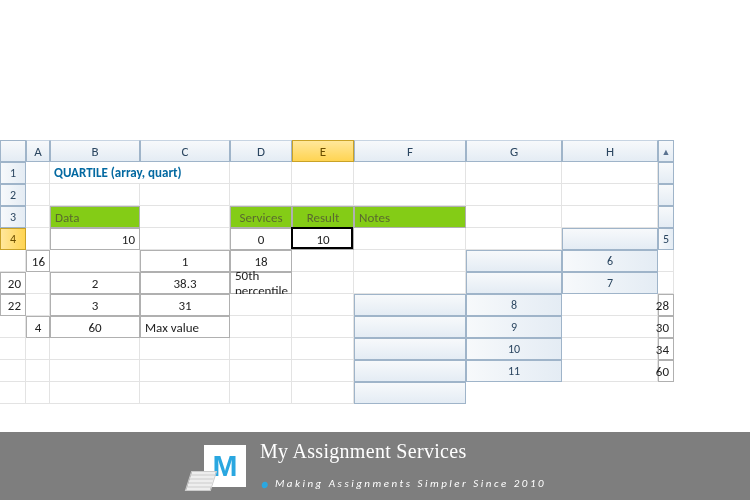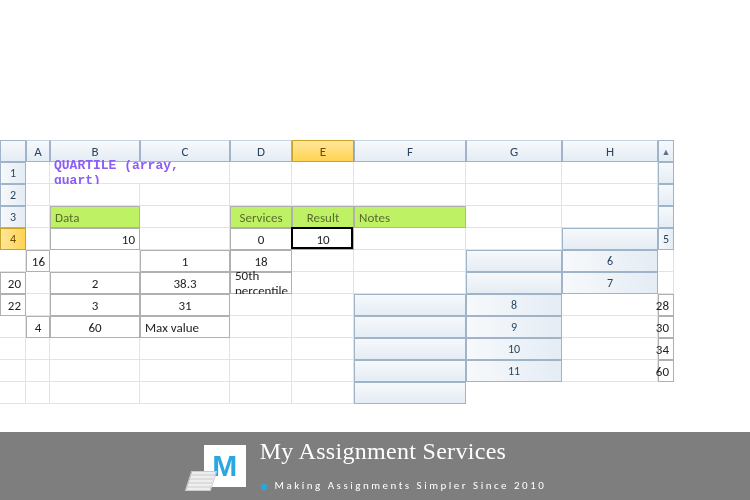--- a/index.html
+++ b/index.html
@@ -60,25 +60,25 @@
   }
   .cell {
     border-right: 1px solid #e3e3e3;
     border-bottom: 1px solid #e3e3e3;
     display: flex;
     align-items: center;
     padding: 0 4px;
     background: #fff;
     color: #222;
   }
-  .cell.bold { font-weight: 700; color: #8b5cf6; font-family: Liberation Mono, monospace; }
+  .cell.bold { font-weight: 700; color: #0369a1; }
   .cell.right { justify-content: flex-end; }
   .cell.center { justify-content: center; }
   .cell.lbl {
-    background: #bef264;
+    background: #84cc16;
     color: #5a6a2f;
     border: 1px solid #b0b0b0;
   }
   .cell.databox {
     border: 1px solid #b0b0b0;
   }
   .active-outline {
     position: absolute;
     border: 2px solid #000;
     pointer-events: none;
@@ -124,27 +124,28 @@
     bottom: -4px;
     width: 26px;
     height: 20px;
     background: repeating-linear-gradient(#eee, #eee 2px, #ddd 2px, #ddd 4px);
     border: 1px solid #ccc;
     transform: skewX(-18deg);
   }
   .brand-text { color: #fff; }
   .brand-title {
     font-family: Georgia, 'Times New Roman', serif;
-    font-size: 24px;
+    font-size: 20px;
     letter-spacing: 0.3px;
   }
   .brand-tag {
     font-size: 11px;
     letter-spacing: 2.5px;
     margin-top: 13px;
+    font-style: italic;
   }
   .brand-tag .dot { color: #2aa7e0; font-size: 14px; vertical-align: middle; margin-right: 4px;}
 </style>
 </head>
 <body>
 
 <div class="whitespace-top"></div>
 
 <div class="spreadsheet">
   <div class="grid">

